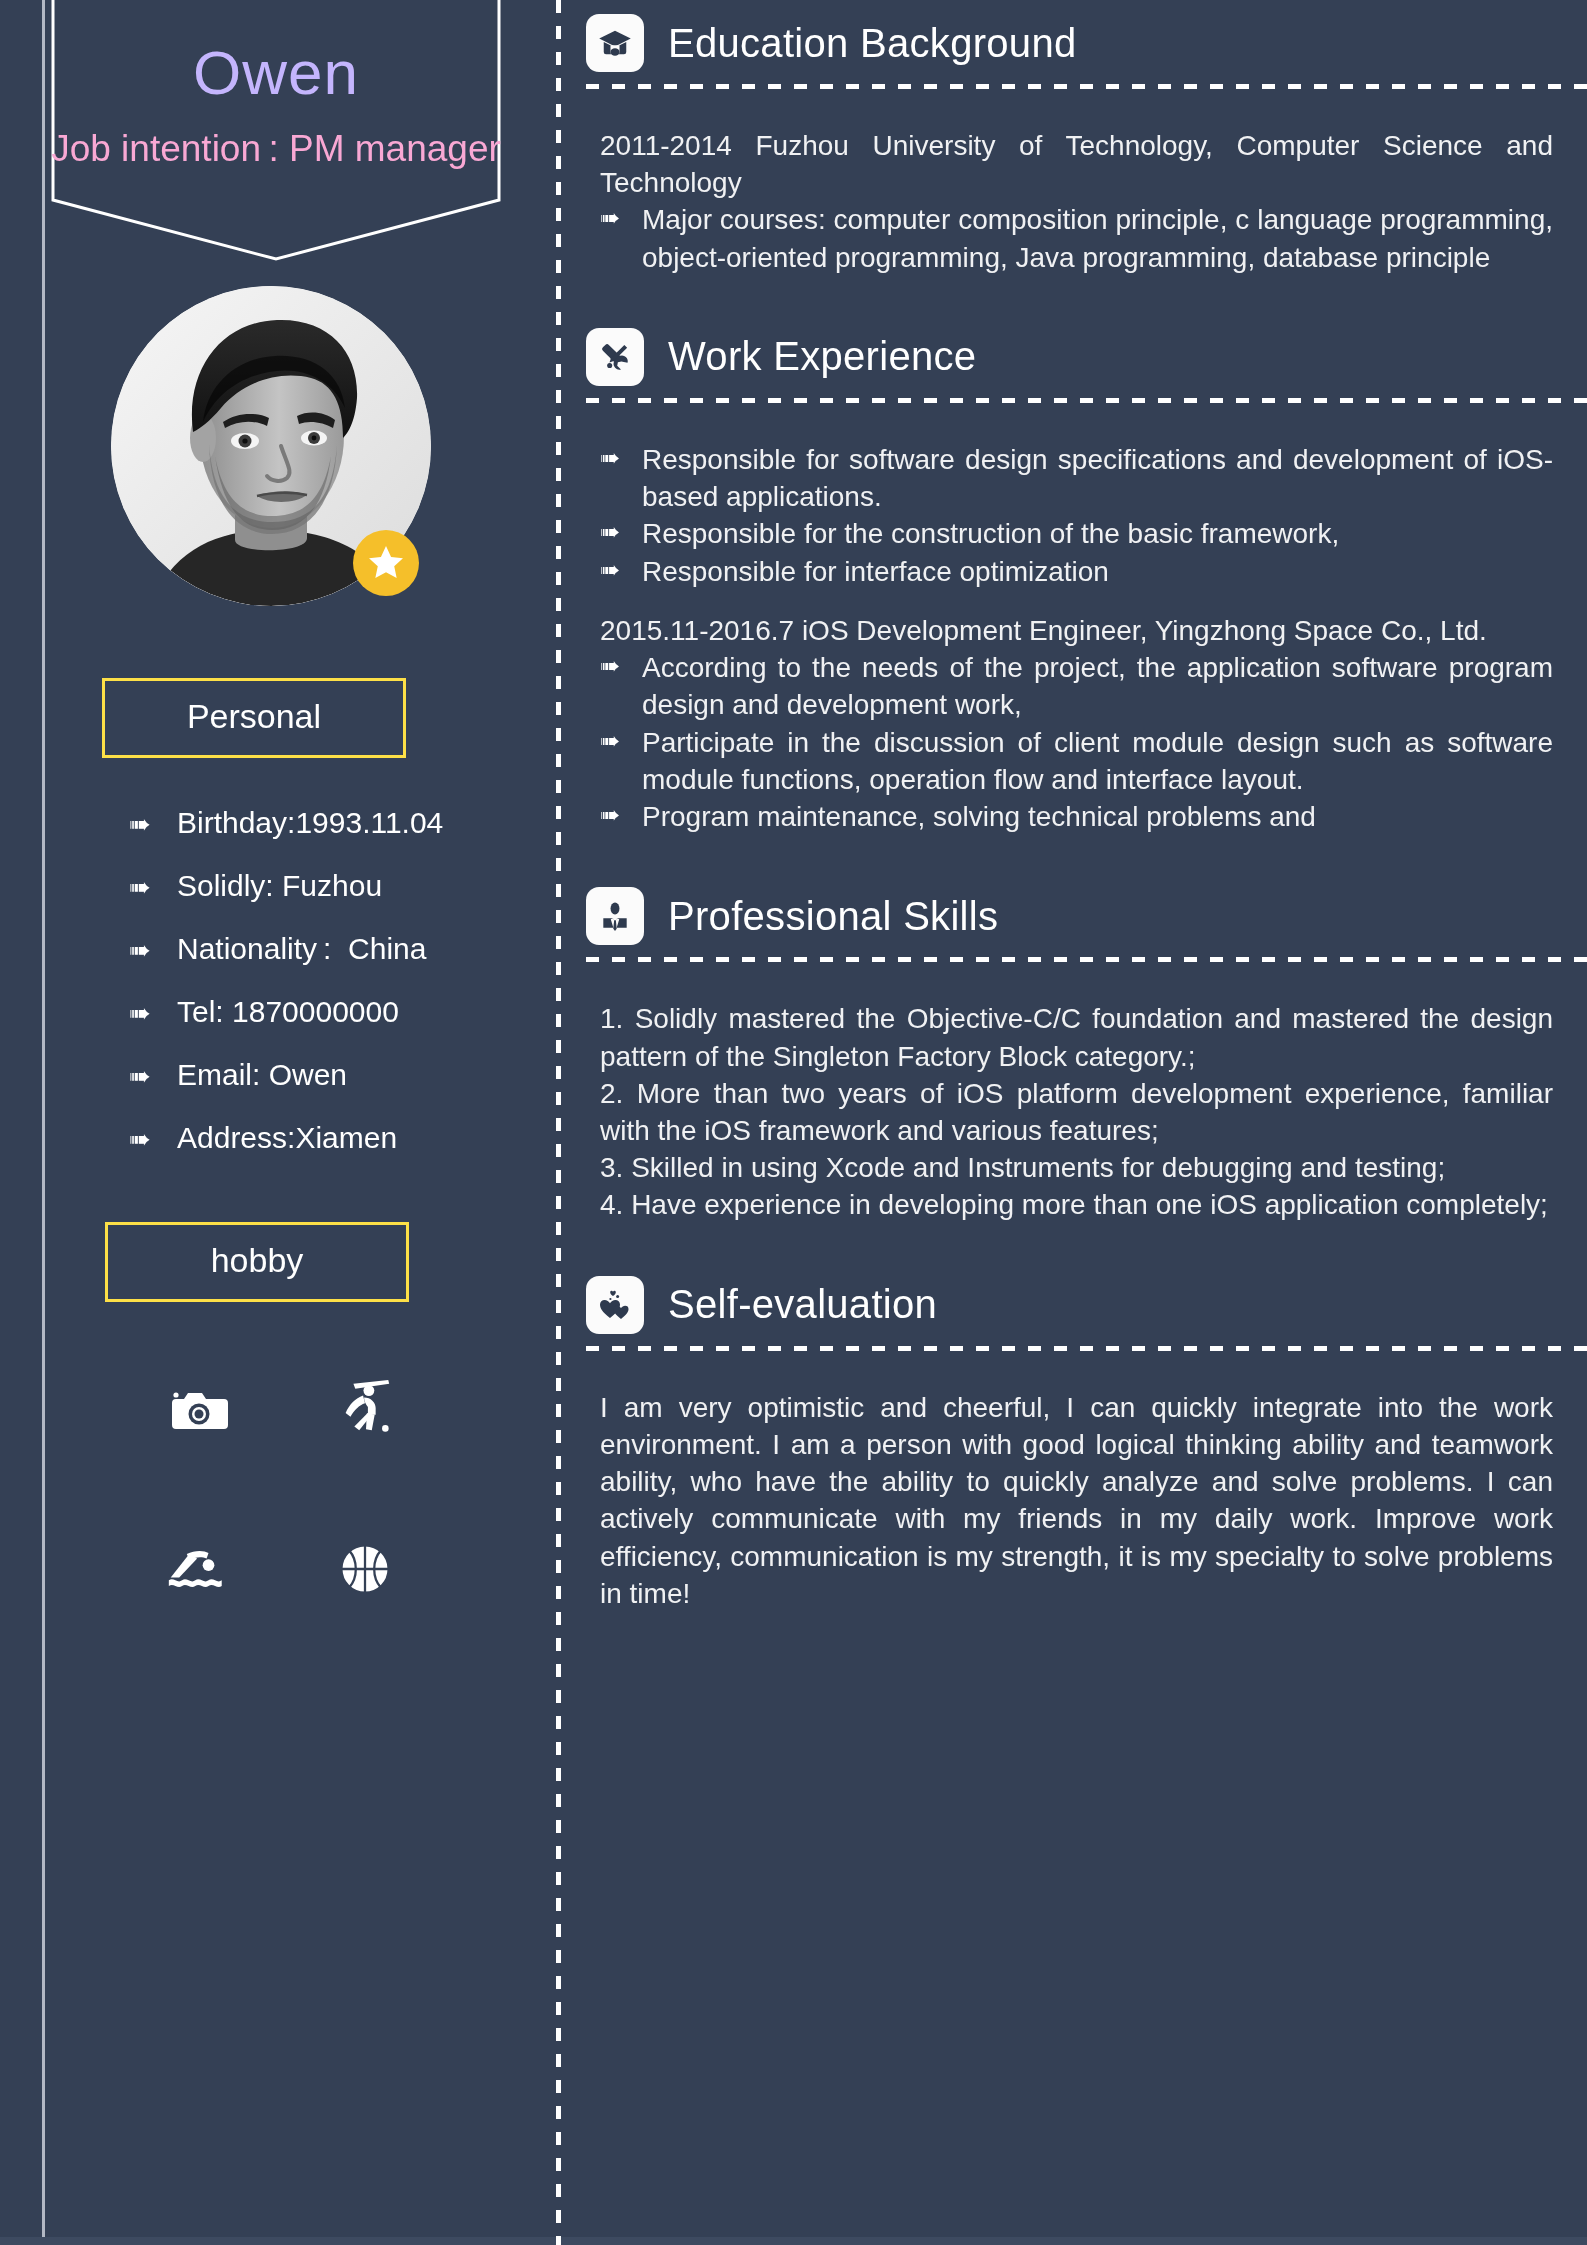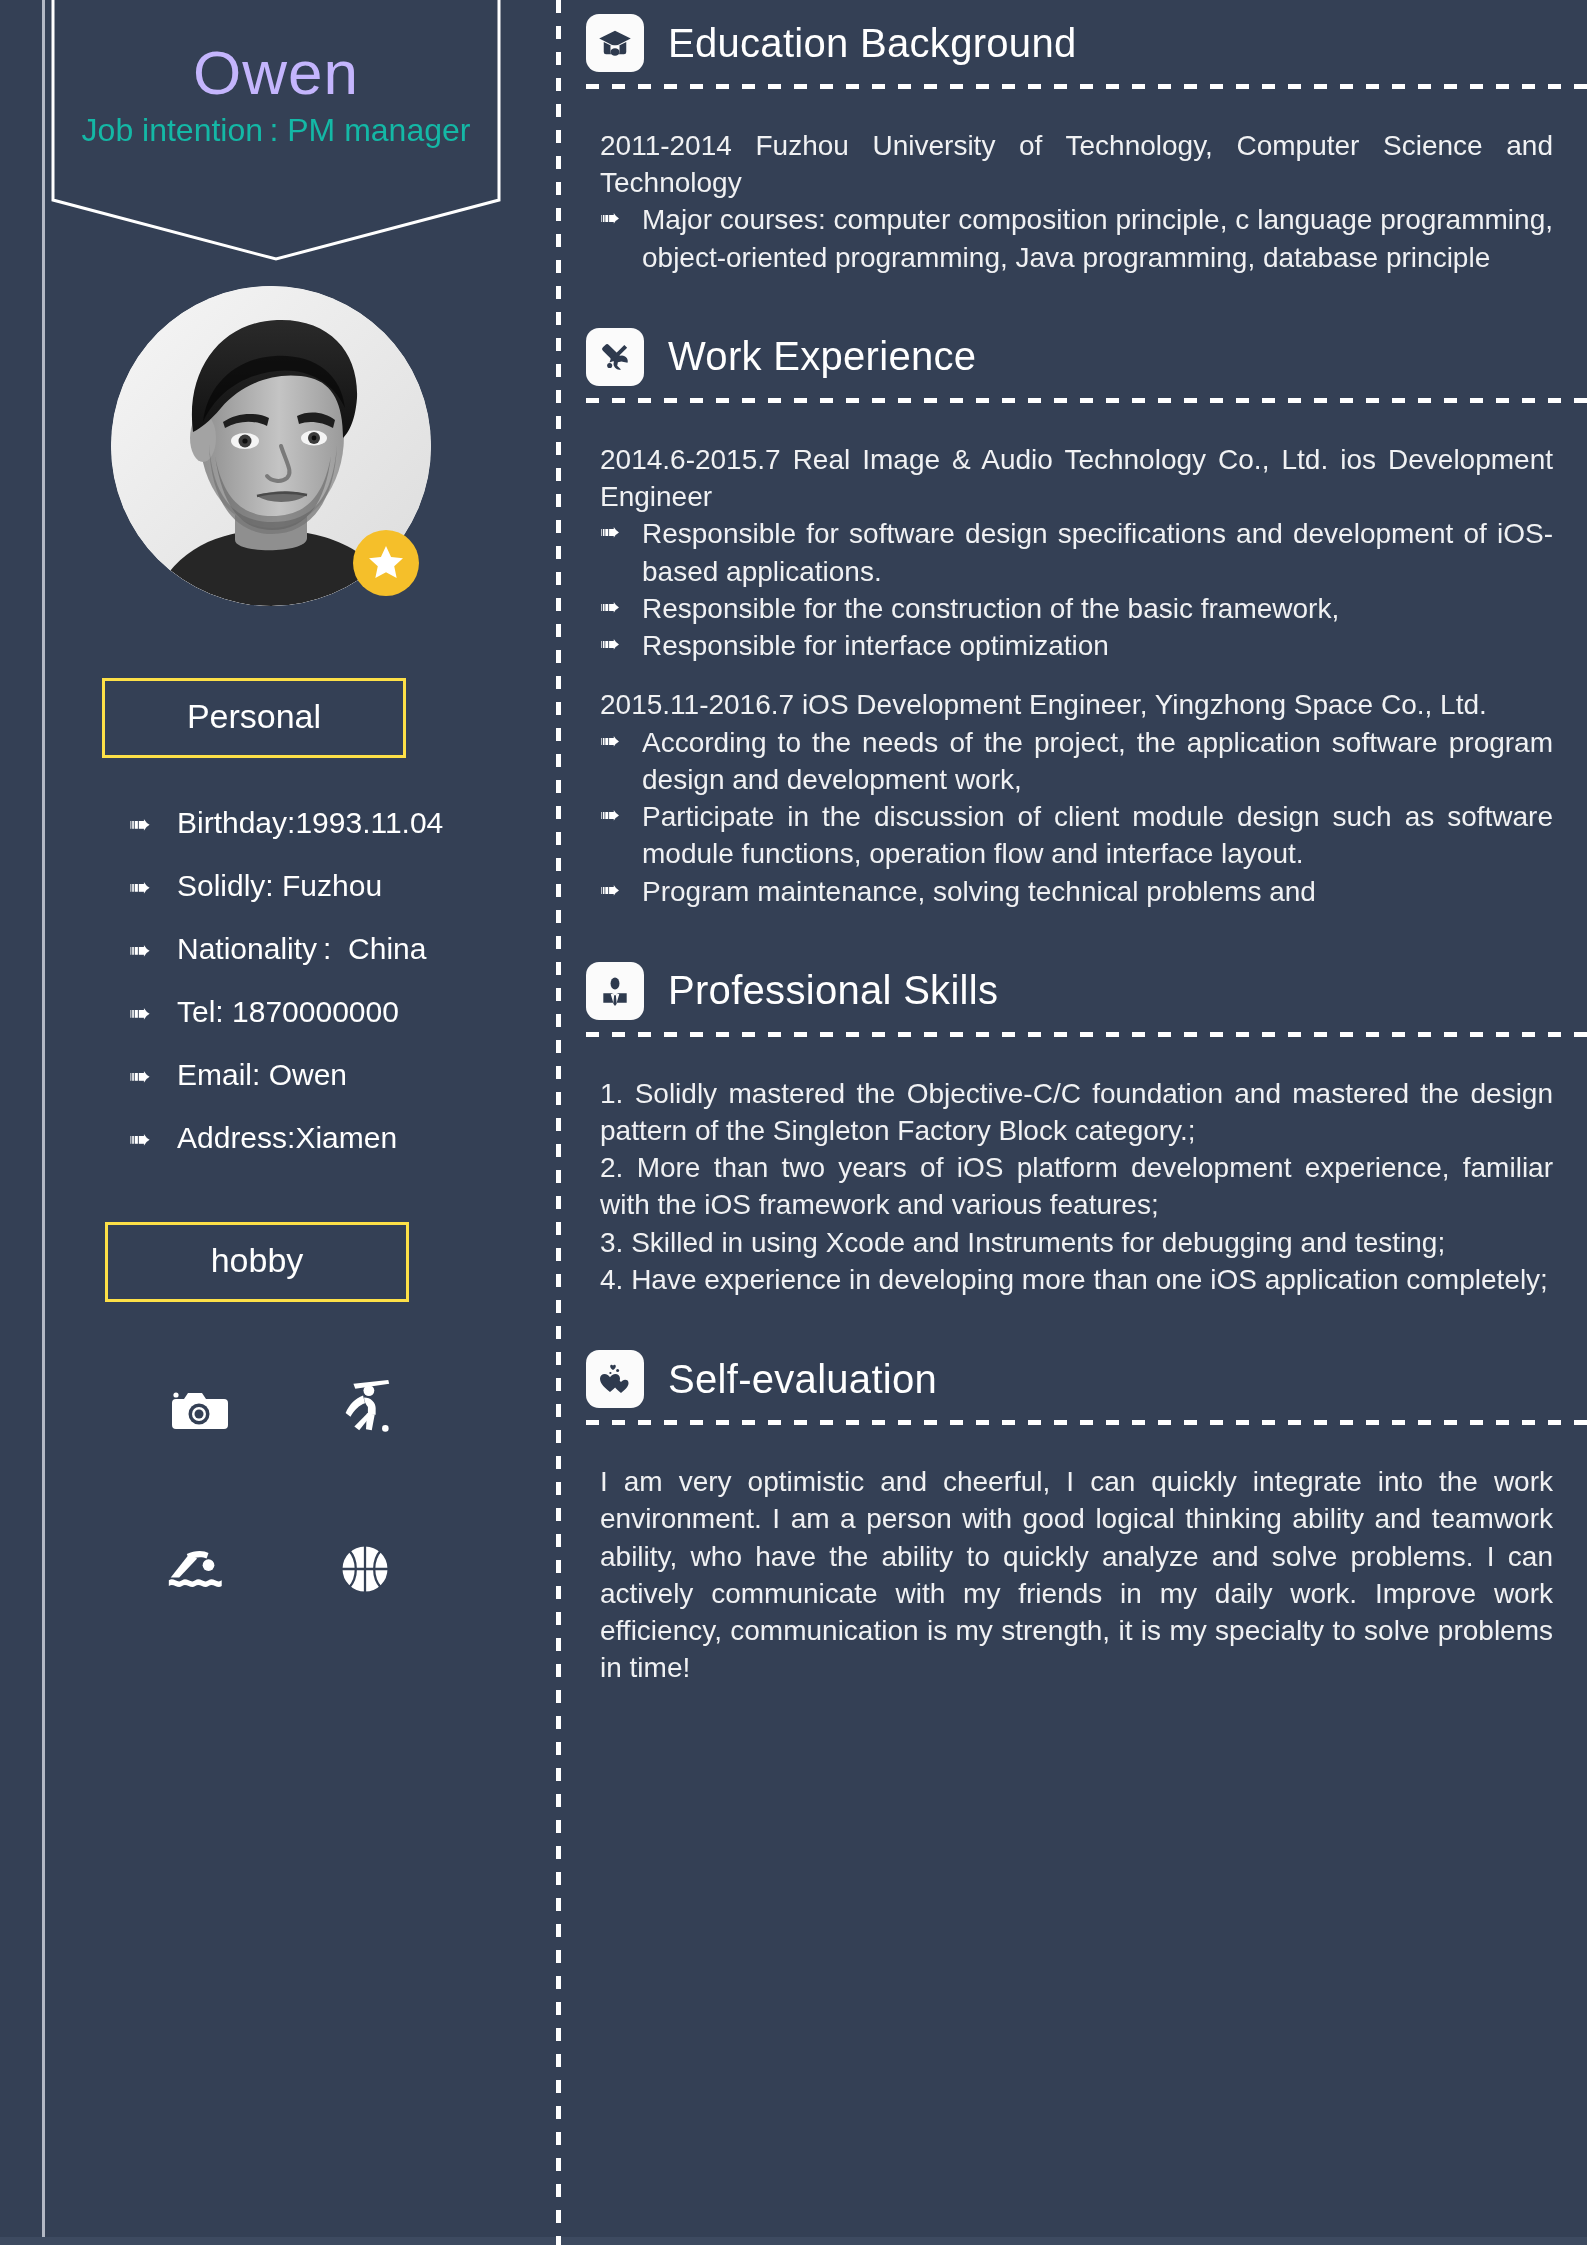--- a/index.html
+++ b/index.html
@@ -59,23 +59,24 @@
   }
   .banner-text { position: relative; text-align: center; }
   .banner-name {
     font-size: 62px;
     font-weight: 400;
     letter-spacing: 1px;
     line-height: 1.25;
     color: #c4b5fd;
   }
   .banner-sub {
-    font-size: 32px;
+    margin-top: 16px;
+    font-size: 37px;
     font-weight: 400;
-    color: #14b8a6;
+    color: #f9a8d4;
   }
 
   
   .avatar-wrap {
     position: relative;
     width: 320px;
     height: 320px;
     margin: 24px 0 0 66px;
   }
   .avatar-circle {
@@ -418,21 +419,20 @@
               <circle cx="11" cy="24" r="2.4"></circle>
             </g>
           </svg>
         </span>
         <span class="head-title">Work Experience</span>
       </div>
       <div class="h-dash"></div>
       <div class="spacer-md"></div>
       <div class="body-block">
 
-        <p class="para just">2014.6-2015.7 Real Image &amp; Audio Technology Co., Ltd. ios Development Engineer</p>
         <div class="bl-list">
           <div class="bl-item">
             <span class="bl-arrow">➠</span>
             <span class="bl-text just">Responsible for software design specifications and development of iOS-based applications.</span>
           </div>
           <div class="bl-item">
             <span class="bl-arrow">➠</span>
             <span class="bl-text">Responsible for the construction of the basic framework,</span>
           </div>
           <div class="bl-item">

